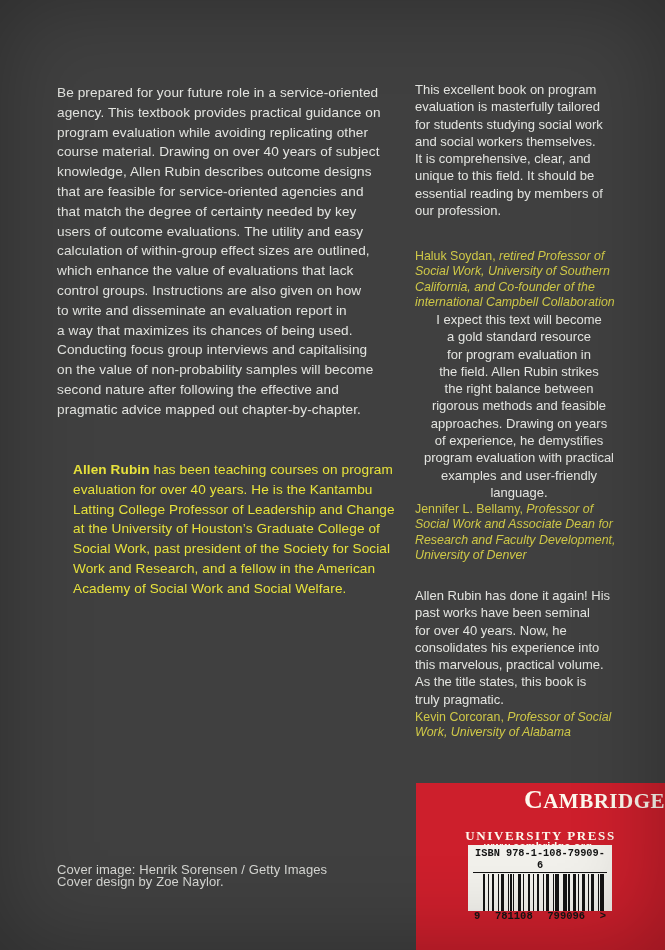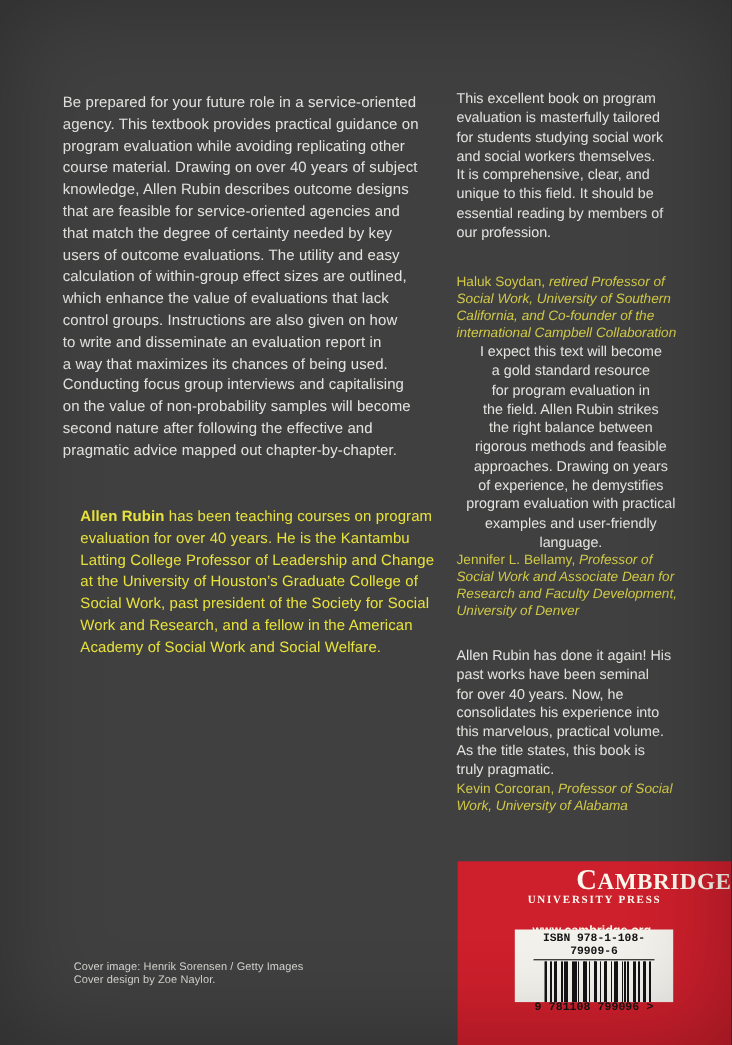--- a/index.html
+++ b/index.html
@@ -28,47 +28,47 @@
   
   .rcol-block{position:absolute;left:415px;width:208px;margin:0;}
   .quote{color:#e3e4e0;font-size:13px;line-height:17.3px;}
   .attr{color:#cfc847;font-size:12.4px;line-height:15.4px;}
   .attr i{font-style:italic;}
   .q1{top:81px;} .a1{top:228px;margin-top:21px;}
   .q2{top:311px;text-align:center;} .a2{top:502px;}
   .q3{top:587px;} .a3{top:710px;}
   
   .credits{
-    position:absolute;left:57px;top:864px;margin:10px;
-    color:#d5d6d2;font-size:10px;line-height:11.8px;letter-spacing:.1px;
+    position:absolute;left:57px;top:864px;margin:0;
+    color:#d5d6d2;font-size:13px;line-height:11.8px;letter-spacing:.1px;
   }
   
   .pub-panel{
     position:absolute;left:416px;top:783px;width:249px;height:167px;
     background:#cd1f2c;
   }
   .pub-name{
     margin:6px 0 0 0;text-align:right;color:#fdf9ee;
     font-family:"Liberation Serif",serif;font-weight:bold;
     font-size:21px;line-height:22px;letter-spacing:.5px;
   }
   .pub-name::first-letter{font-size:26px;}
   .pub-sub{
-    margin:0;text-align:center;color:#fdf9ee;
+    margin:17px;text-align:center;color:#fdf9ee;
     font-family:"Liberation Serif",serif;font-weight:bold;
-    font-size:10px;line-height:14px;letter-spacing:1.6px;
+    font-size:13px;line-height:14px;letter-spacing:1.6px;
   }
   .pub-web{
     position:absolute;left:56px;top:45px;margin:12px;color:#fdf9ee;
     font-size:11px;font-weight:bold;letter-spacing:.2px;
   }
   
   .isbn-box{
     position:absolute;left:52px;top:62px;width:144px;height:66px;
-    background:#f2f1ec;padding:2px 17px;box-sizing:border-box;
+    background:#f2f1ec;padding:2px 5px;box-sizing:border-box;
   }
   .isbn-label{
     margin:0;color:#141414;text-align:center;
     font-family:"Liberation Mono",monospace;font-weight:bold;
     font-size:10.3px;line-height:12px;letter-spacing:0;
     border-bottom:1.5px solid #141414;padding-bottom:1px;
   }
   .bars{
     height:37px;margin:1px 2px 0 10px;
     background-image:

